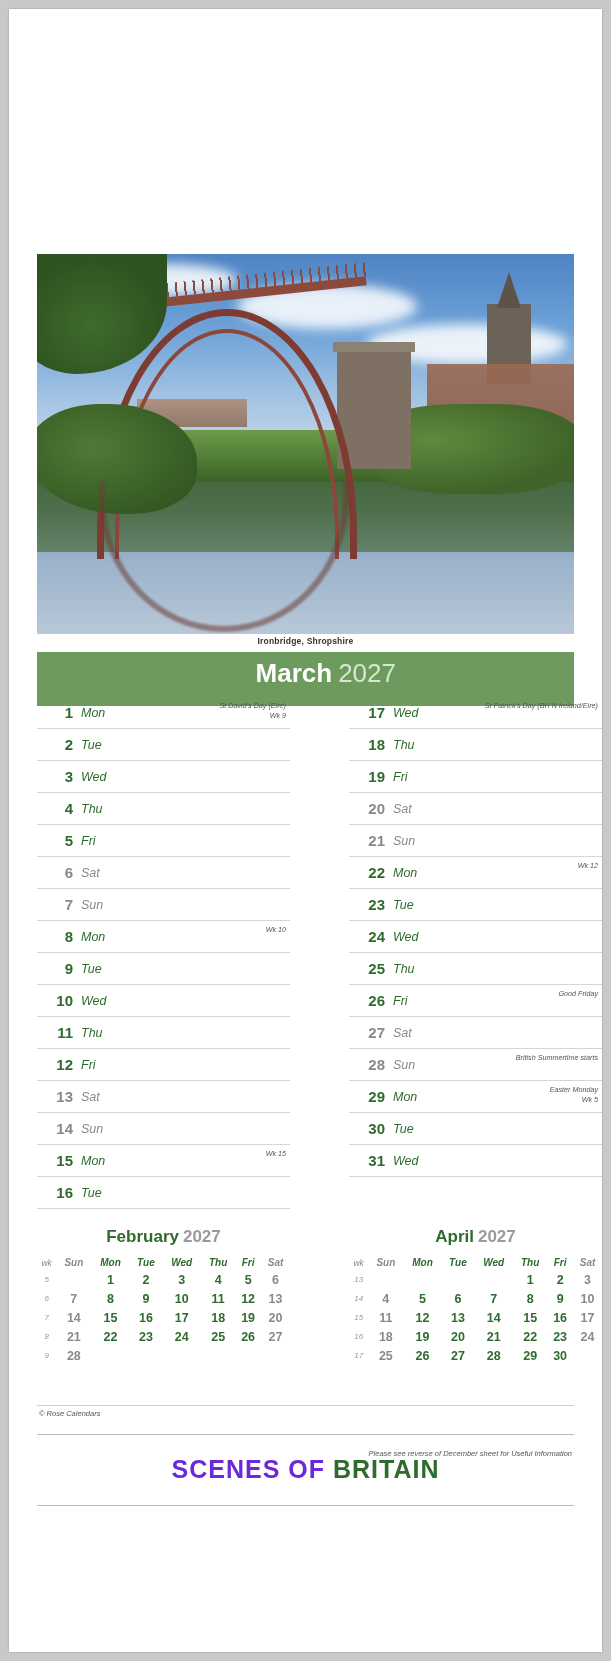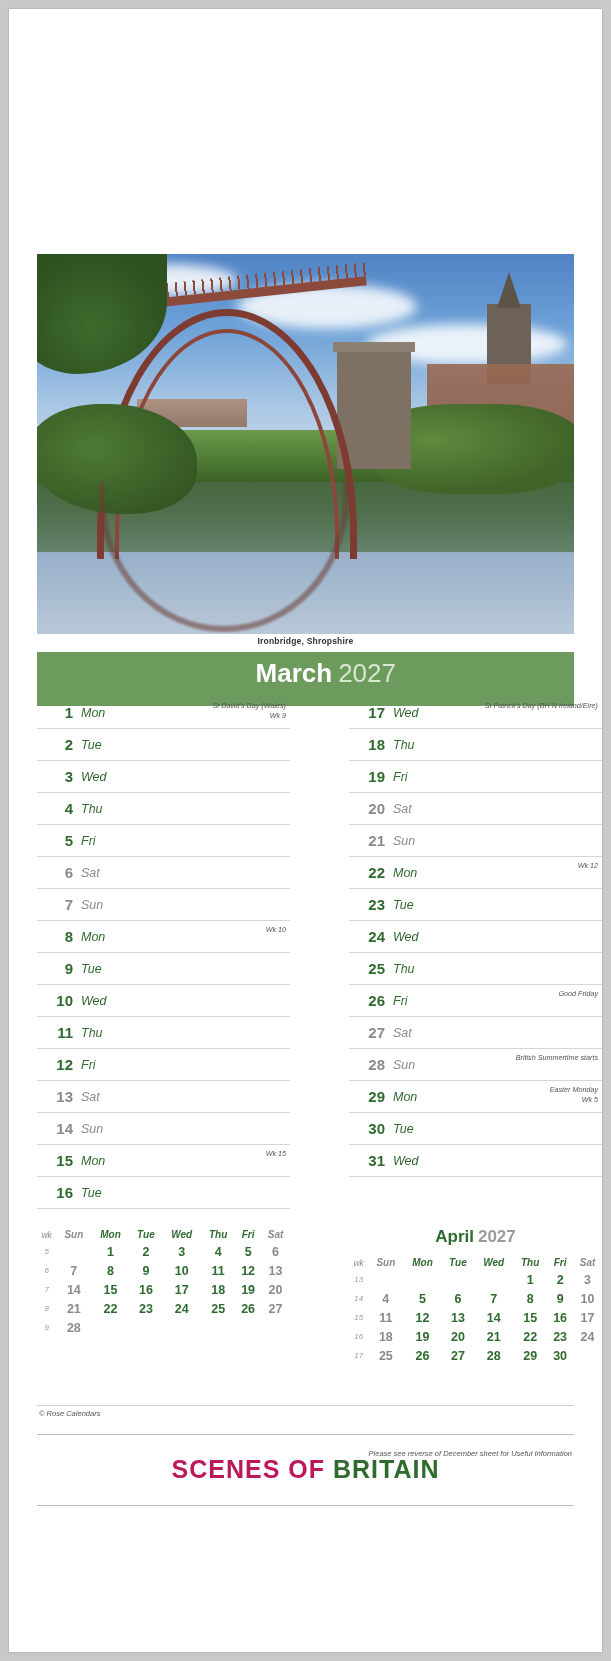--- a/index.html
+++ b/index.html
@@ -95,21 +95,21 @@
   table.mt td.wd{color:#2f6b2e;}
   
   .foot{position:absolute;left:28px;top:1396px;width:537px;height:16px;
         border-top:1px solid #cfcfcf;}
   .foot .left{position:absolute;left:2px;top:3px;font-size:7.5px;color:#555;font-style:italic;}
   .foot .right{position:absolute;right:2px;top:3px;font-size:7.5px;color:#555;font-style:italic;margin-top:40px;}
   .brandbar{position:absolute;left:28px;top:1425px;width:537px;height:70px;
         border-top:1px solid #bdbdbd;border-bottom:1px solid #bdbdbd;}
   .brand{position:absolute;left:0;top:20px;width:100%;text-align:center;
         font-size:25px;font-weight:bold;letter-spacing:1px;}
-  .brand .a{color:#be185d;}
+  .brand .a{color:#6d28d9;}
   .brand .b{color:#2f6b2e;}
 </style>
 </head>
 <body>
 
 <div class="page">
 
   <div class="photo-wrap">
     <div class="photo">
       <div class="sky"></div>
@@ -141,21 +141,21 @@
   <div class="mhead">
     <div class="inner">
       <span class="mname">March</span><span class="myear">2027</span>
     </div>
   </div>
 
   <div class="col colL" id="col-left">
       <div class="drow weekday">
         <span class="dnum">1</span>
         <span class="dname">Mon</span>
-        <span class="note"><span>St David's Day (Wales)</span><br><span>Wk 9</span></span>
+        <span class="note"><span>St David's Day (Eire)</span><br><span>Wk 9</span></span>
       </div>
       <div class="drow weekday">
         <span class="dnum">2</span>
         <span class="dname">Tue</span>
       </div>
       <div class="drow weekday">
         <span class="dnum">3</span>
         <span class="dname">Wed</span>
       </div>
       <div class="drow weekday">
@@ -275,20 +275,21 @@
         <span class="dnum">30</span>
         <span class="dname">Tue</span>
       </div>
       <div class="drow weekday">
         <span class="dnum">31</span>
         <span class="dname">Wed</span>
       </div>
     </div>
 
   <div class="mini miniL" id="mini-0">
+      <h3><span>February</span><span class="yr">2027</span></h3>
       <table class="mt">
         <thead>
           <tr>
             <th class="wk">wk</th>
             <th class="sun">Sun</th>
             <th class="wd">Mon</th>
             <th class="wd">Tue</th>
             <th class="wd">Wed</th>
             <th class="wd">Thu</th>
             <th class="wd">Fri</th>

